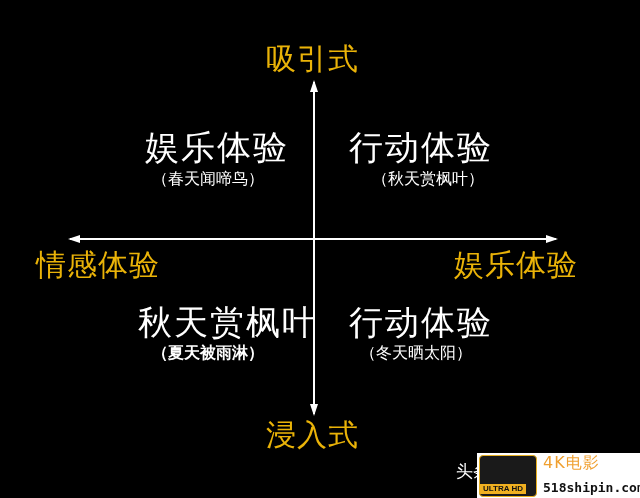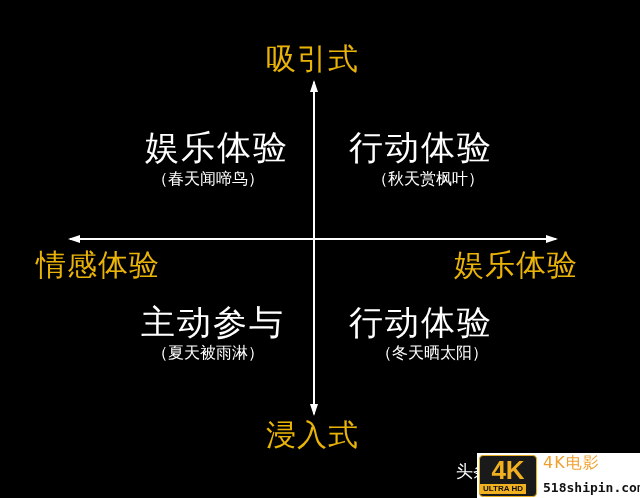--- a/index.html
+++ b/index.html
@@ -43,30 +43,29 @@
 
 <div>
   <div class="q-title" style="left:142px; top:130px; width:150px;">娱乐体验</div>
   <div class="q-sub" style="left:128px; top:171px; width:160px;">（春天闻啼鸟）</div>
 </div>
 <div>
   <div class="q-title" style="left:346px; top:130px; width:150px;">行动体验</div>
   <div class="q-sub" style="left:348px; top:171px; width:160px;">（秋天赏枫叶）</div>
 </div>
 <div>
-  <div class="q-title" style="left:138px; top:305px; width:150px;">主动参与</div>
-  <div class="q-sub" style="left:128px; top:345px; width:160px;">（夏天被雨淋）</div>
+  <div class="q-title" style="left:138px; top:305px; width:150px;">秋天赏枫叶</div>
+  <div class="q-sub" style="left:128px; top:345px; width:160px;font-weight:bold;">（夏天被雨淋）</div>
 </div>
 <div>
   <div class="q-title" style="left:346px; top:305px; width:150px;">行动体验</div>
-  <div class="q-sub" style="left:352px; top:345px; width:160px;font-family:Liberation Serif, serif;">（冬天晒太阳）</div>
+  <div class="q-sub" style="left:336px; top:345px; width:160px;font-family:Liberation Serif, serif;">（冬天晒太阳）</div>
 </div>
 
 <div>
   <div class="wm-prefix">头条</div>
   <div class="wm-box"></div>
   <div class="wm-4k">
-    <div class="wm-4k-big">4K</div>
     <div class="wm-4k-small">ULTRA HD</div>
   </div>
   <div class="wm-title">4K电影</div>
   <div class="wm-url">518shipin.com</div>
 </div>
 
 </body></html>

